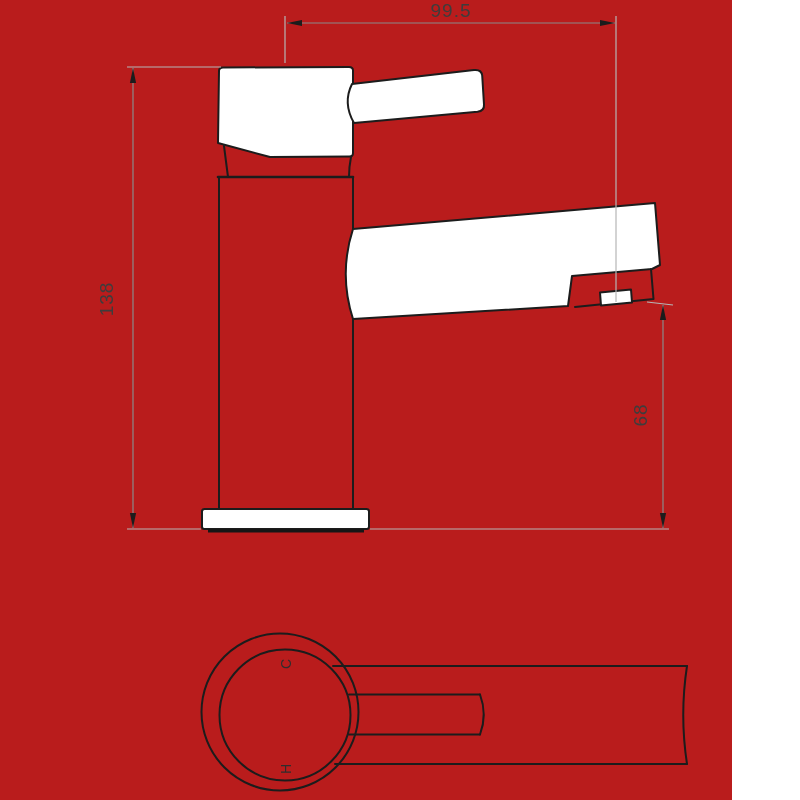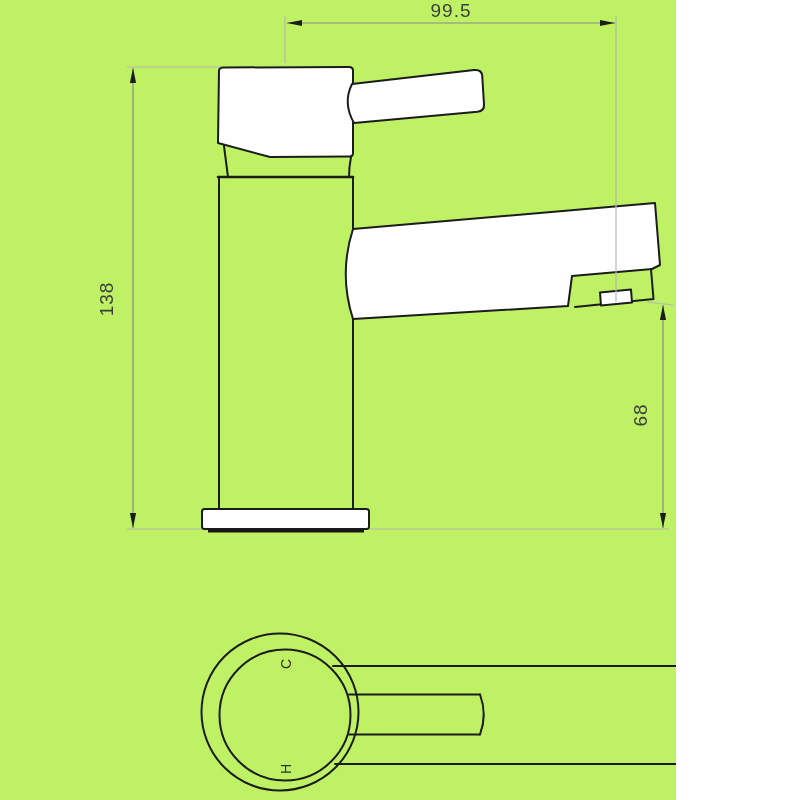--- a/index.html
+++ b/index.html
@@ -1,19 +1,19 @@
 <!DOCTYPE html>
 <html><head>
 <meta charset="utf-8">
 <style>
   html,body{margin:0;padding:0;background:#ffffff;}
   .sheet{
     position:relative;
-    width:676px;height:800px;
-    background:#bef264;
+    width:732px;height:800px;
+    background:#b91c1c;
     font-family:"Liberation Sans", sans-serif;
     overflow:hidden;
   }
   svg{position:absolute;left:0;top:0;}
   .outline{stroke:#1c1c1c;stroke-width:2;fill:none;stroke-linejoin:round;stroke-linecap:round;}
   .outline-fill{stroke:#1c1c1c;stroke-width:2;fill:#ffffff;stroke-linejoin:round;}
   .bold-line{stroke:#1c1c1c;stroke-width:2.6;fill:none;stroke-linecap:round;}
   .shadow-line{stroke:#161616;stroke-width:3.4;fill:none;stroke-linecap:butt;}
   .dim-line{stroke:#8a8a8a;stroke-width:1.2;fill:none;}
   .ext-line{stroke:#b6b6b6;stroke-width:1.2;fill:none;}

